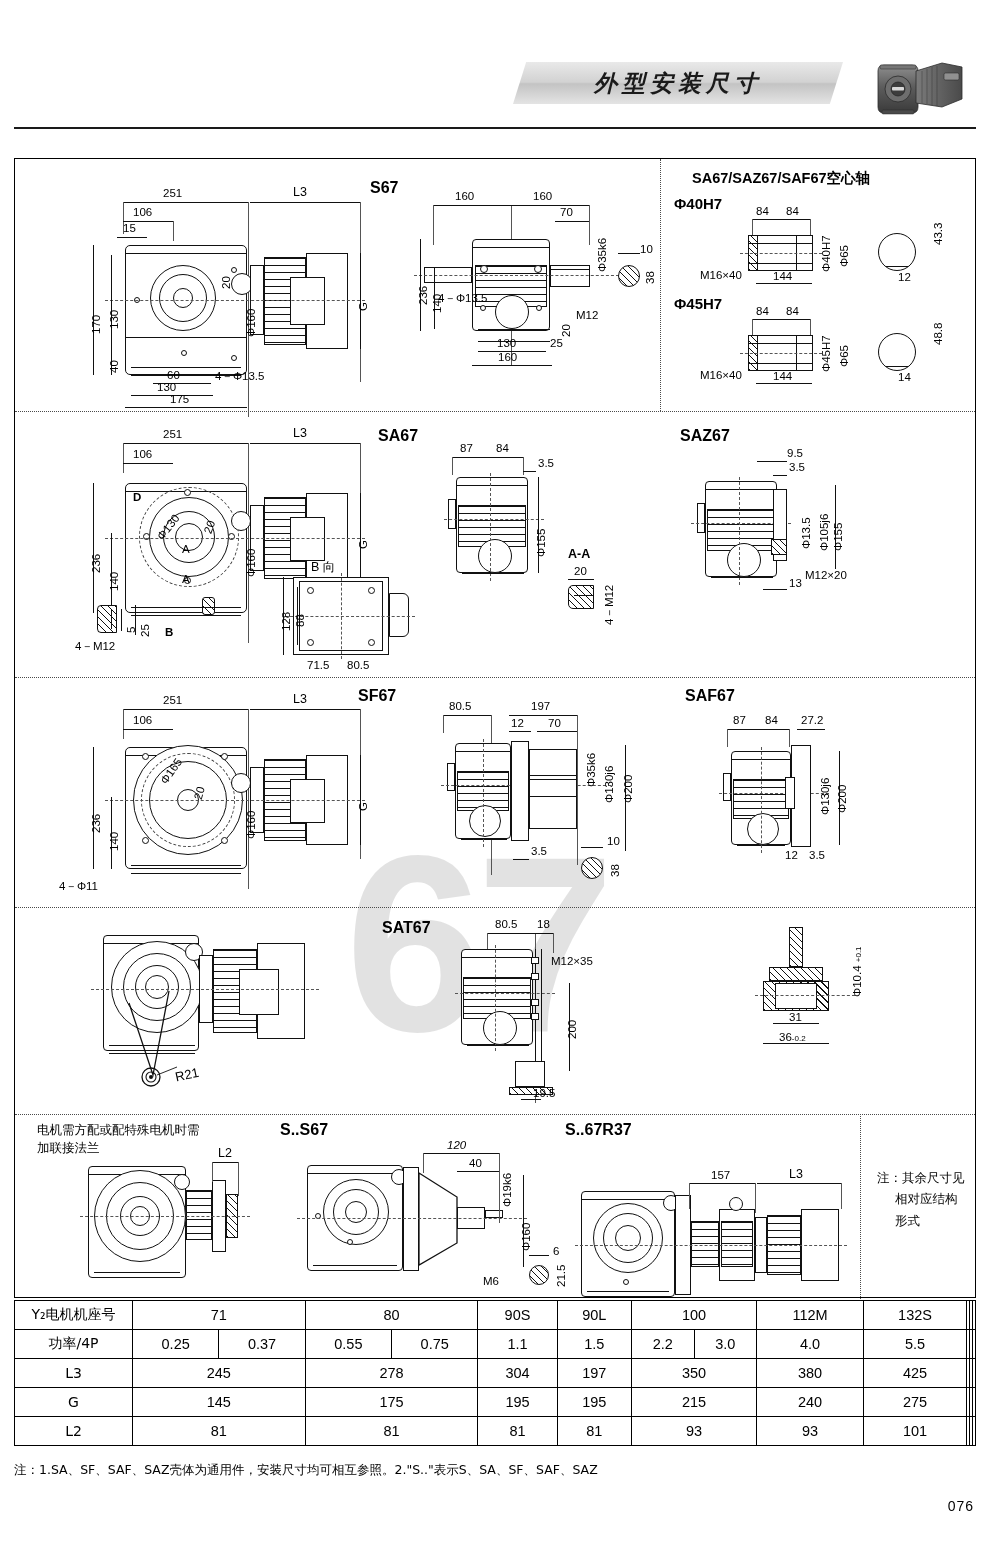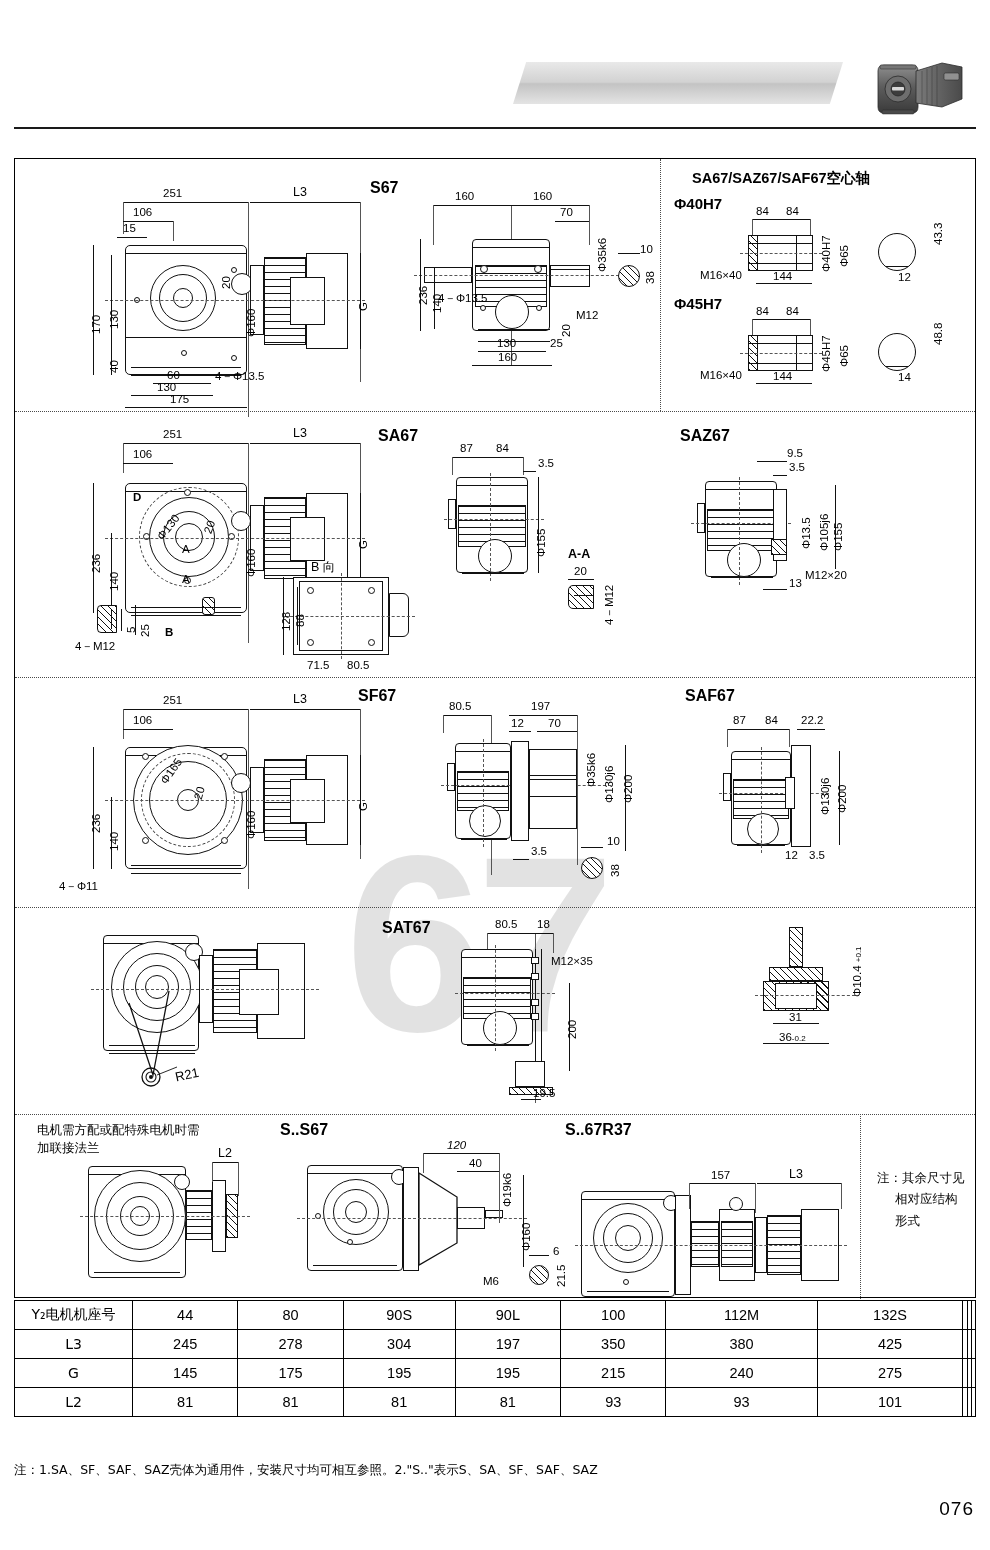--- a/index.html
+++ b/index.html
@@ -119,29 +119,30 @@
     font-family:"DejaVu Sans","Liberation Sans",sans-serif;
   }
 
   .footnote {
     position:absolute; left:14px; top:1462px; width:880px;
     font-size:12.5px;
     font-family:"DejaVu Sans","Liberation Sans",sans-serif;
   }
   .page-num {
     position:absolute; right:16px; top:1498px;
-    font-size:19px; letter-spacing:1px;
+    font-size:14px; letter-spacing:1px;
     font-family:"Liberation Sans",sans-serif;
   }
 </style>
 </head>
 <body>
 
 <div class="page-header">
   <div class="banner-shape"></div>
+  <div class="banner-title">外型安装尺寸</div>
 
   <svg class="product-photo" viewBox="0 0 96 62">
     <defs>
       <linearGradient id="gb1" x1="0" y1="0" x2="0" y2="1">
         <stop offset="0" stop-color="#8f8f8f"></stop>
           <stop offset="0.45" stop-color="#5d5d5d"></stop>
         <stop offset="1" stop-color="#3a3a3a"></stop>
       </linearGradient>
       <linearGradient id="gb2" x1="0" y1="0" x2="1" y2="0">
         <stop offset="0" stop-color="#7b7b7b"></stop>
@@ -567,21 +568,21 @@
   </div>
 
   <div class="drw" style="left:690px; top:538px; width:240px; height:195px;">
     <div class="dimline" style="left:22px; top:32px; width:30px;"></div>
     <div class="ext" style="left:22px; top:32px; height:18px;"></div>
     <div class="dim" style="left:28px; top:17px;">87</div>
     <div class="dimline" style="left:52px; top:32px; width:32px;"></div>
     <div class="ext" style="left:84px; top:32px; height:18px;"></div>
     <div class="dim" style="left:60px; top:17px;">84</div>
     <div class="dimline" style="left:92px; top:32px; width:28px;"></div>
-    <div class="dim" style="left:96px; top:17px;">22.2</div>
+    <div class="dim" style="left:96px; top:17px;">27.2</div>
 
     <div class="body-box" style="left:26px; top:54px; width:60px; height:94px; border-radius:4px;"></div>
     <div class="body-box fins" style="left:28px; top:82px; width:56px; height:40px;"></div>
     <div class="ln hl" style="left:26px; top:62px; width:60px;"></div>
     <div class="circ" style="left:42px; top:116px; width:32px; height:32px;"></div>
     <div class="body-box" style="left:18px; top:76px; width:8px; height:28px;"></div>
     <div class="ln hl" style="left:32px; top:148px; width:48px;"></div>
     <div class="center-line" style="left:14px; top:96px; width:110px;"></div>
     <div class="center-line v" style="left:56px; top:50px; height:106px;"></div>
     <div class="body-box" style="left:86px; top:48px; width:20px; height:102px;"></div>
@@ -765,30 +766,46 @@
     <div style="padding-left:18px;">相对应结构</div>
     <div style="padding-left:18px;">形式</div>
   </div>
 
 </div>
 
 <table class="spec-table">
   <tbody id="spec-table-body">
       <tr>
         <td class="rowhdr" style="width: 118px;">Y₂电机机座号</td>
-        <td colspan="2">44</td>
+        <td colspan="2">71</td>
         <td colspan="2">80</td>
         <td colspan="1">90S</td>
         <td colspan="1">90L</td>
         <td colspan="2">100</td>
         <td colspan="1">112M</td>
         <td colspan="1">132S</td>
         <td colspan="1"></td>
         <td colspan="1"></td>
         <td colspan="1"></td>
+      </tr>
+      <tr>
+        <td class="rowhdr">功率/4P</td>
+        <td>0.25</td>
+        <td>0.37</td>
+        <td>0.55</td>
+        <td>0.75</td>
+        <td>1.1</td>
+        <td>1.5</td>
+        <td>2.2</td>
+        <td>3.0</td>
+        <td>4.0</td>
+        <td>5.5</td>
+        <td></td>
+        <td></td>
+        <td></td>
       </tr>
       <tr>
         <td class="rowhdr">L3</td>
         <td colspan="2">245</td>
         <td colspan="2">278</td>
         <td colspan="1">304</td>
         <td colspan="1">197</td>
         <td colspan="2">350</td>
         <td colspan="1">380</td>
         <td colspan="1">425</td>

